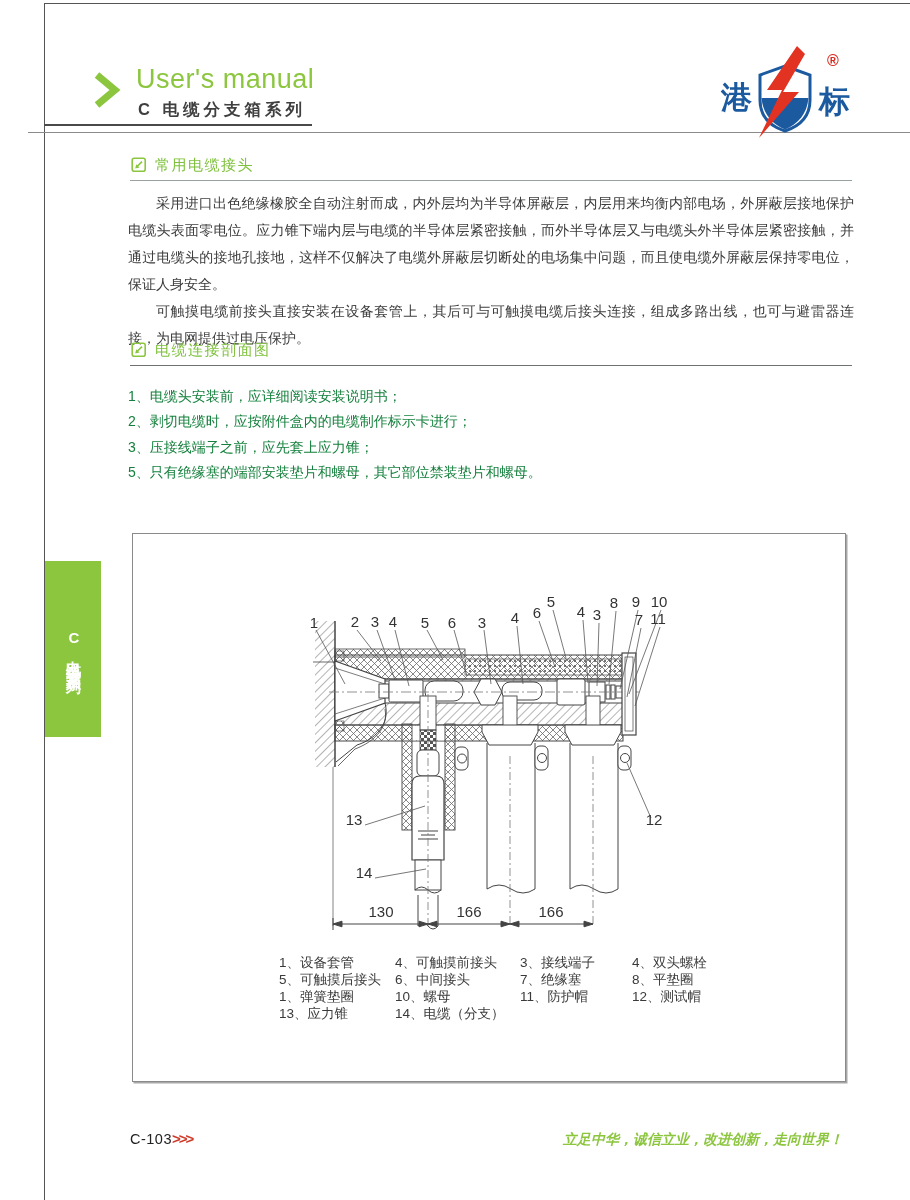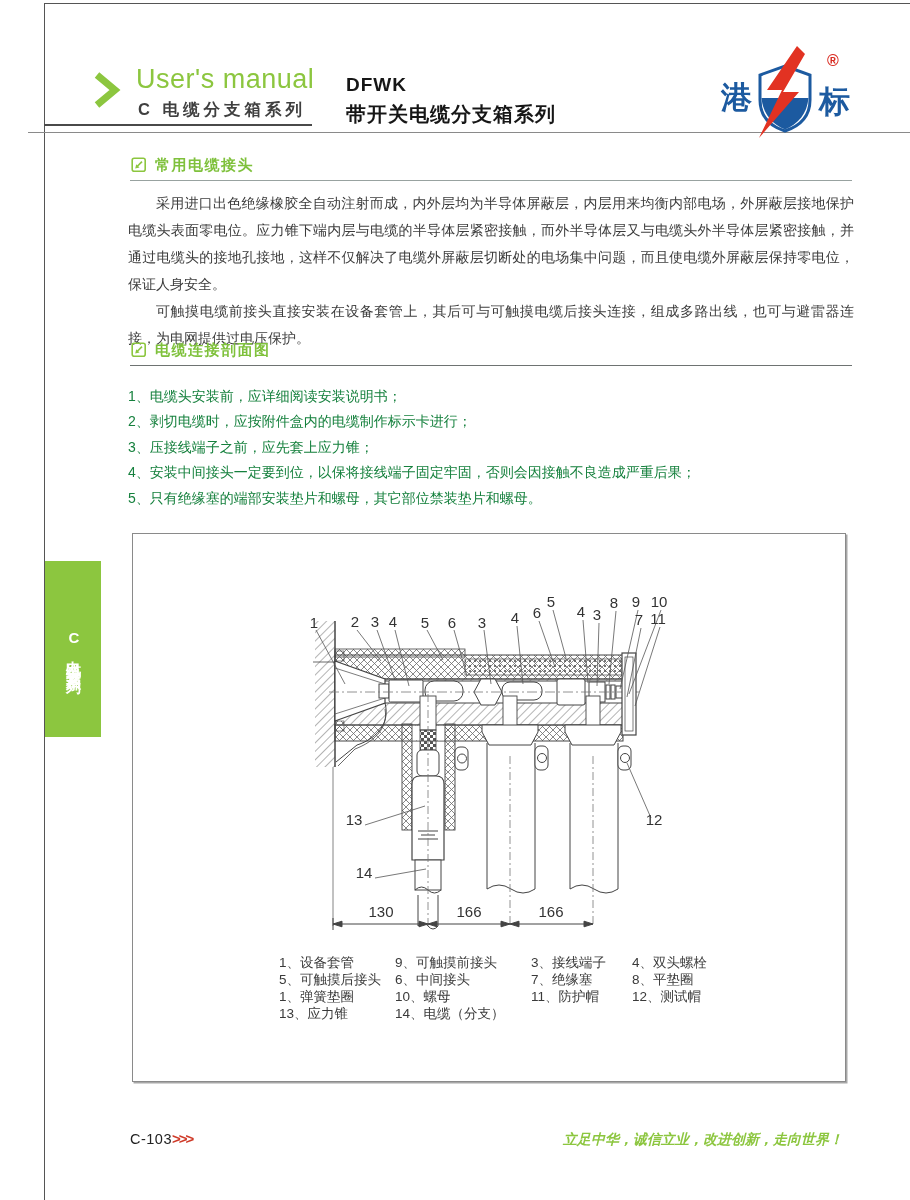--- a/index.html
+++ b/index.html
@@ -14,36 +14,36 @@
   
   .chevron{position:absolute;left:64px;top:70px;}
   .manual-title{position:absolute;left:108px;top:64px;font-size:27px;font-weight:500;color:#8cc63f;letter-spacing:.5px;}
   .series-label{position:absolute;left:110px;top:99px;font-size:16.5px;font-weight:600;color:#3f3f3f;letter-spacing:4px;}
   .product{position:absolute;left:318px;top:74px;}
   .product-code{font-size:19px;font-weight:bold;color:#161616;letter-spacing:1px;}
   .product-name{font-size:20px;font-weight:bold;color:#161616;margin-top:5px;letter-spacing:1px;}
   .logo{position:absolute;left:683px;top:38px;}
   
   .sec-icon{position:absolute;width:16px;height:16px;}
-  .sec-title{position:absolute;font-size:15px;font-weight:700;color:#7fc13c;letter-spacing:1.5px;}
+  .sec-title{position:absolute;font-size:15px;font-weight:400;color:#7fc13c;letter-spacing:1.5px;}
   .sec1-icon{left:103px;top:157px;} .sec1-title{left:127px;top:156px;}
   .sec1-line{position:absolute;left:102px;top:180px;width:722px;border-top:1.5px solid #98a2a0;}
   .sec2-icon{left:103px;top:342px;} .sec2-title{left:127px;top:341px;}
   .sec2-line{position:absolute;left:102px;top:365px;width:722px;border-top:1.5px solid #6e7372;}
   .paras{position:absolute;left:100px;top:190px;width:726px;font-size:14px;line-height:27px;
          text-align:justify;color:#3c3c3c;}
   .paras p{margin:0;text-indent:2em;}
   .notes{position:absolute;left:100px;top:384px;width:726px;font-size:14px;color:#15803d;}
   .notes div{line-height:25.4px;white-space:nowrap;}
   
   .diagram-box{position:absolute;left:104px;top:533px;width:712px;height:547px;
                border:1.5px solid #8a8a8a;box-shadow:1.5px 1.5px 0 rgba(80,80,80,.5);background:#fff;}
   .diagram-box svg{position:absolute;left:0;top:0;}
   .lg{position:absolute;font-size:13.5px;color:#3a3a3a;white-space:nowrap;}
-  .lc1{left:146px;} .lc2{left:262px;} .lc3{left:398px;text-align:right;} .lc4{left:499px;}
+  .lc1{left:146px;} .lc2{left:262px;} .lc3{left:387px;text-align:right;} .lc4{left:499px;}
   .lr1{top:420px;} .lr2{top:437px;} .lr3{top:454px;} .lr4{top:471px;}
   
   .side-tab{position:absolute;left:17px;top:561px;width:56px;height:176px;background:#8cc63f;
             display:flex;align-items:center;justify-content:center;z-index:5;}
   .side-tab span{writing-mode:vertical-rl;text-orientation:upright;color:#fff;font-size:15px;
                  font-weight:bold;letter-spacing:3px;}
   
   .page-num{position:absolute;left:102px;top:1130px;font-size:14.5px;color:#222;letter-spacing:.5px;}
   .page-arrows{color:#cf3a28;font-weight:bold;letter-spacing:-2px;font-size:15px;}
   .slogan{position:absolute;right:95px;top:1131px;font-size:14px;font-weight:bold;font-style:italic;color:#8cc63f;}
@@ -60,24 +60,20 @@
   <div class="hline-header"></div>
   <div class="series-underline"></div>
 
   <div class="chevron">
     <svg width="30" height="42" viewBox="0 0 30 42">
       <polyline points="5,5 23,20 5,35" fill="none" stroke="#8cc63f" stroke-width="7" stroke-linejoin="miter"></polyline>
     </svg>
   </div>
   <div class="manual-title">User's manual</div>
   <div class="series-label">C 电缆分支箱系列</div>
-  <div class="product">
-    <div class="product-code">DFWK</div>
-    <div class="product-name">带开关电缆分支箱系列</div>
-  </div>
 
   <div class="logo">
     <svg width="150" height="100" viewBox="0 0 150 100">
       <text x="10" y="70" font-size="31" font-weight="bold" fill="#1c5aa0">港</text>
       <text x="108" y="74" font-size="31" font-weight="bold" fill="#1c5aa0">标</text>
       <g>
         <path d="M74,28 L99,37 L99,62 C99,78 89,88 74,93 C59,88 49,78 49,62 L49,37 Z" fill="#ffffff" stroke="#1c5aa0" stroke-width="3"></path>
         <path d="M50.5,60 L97.5,60 C96,76 87,86 74,91.5 C61,86 52,76 50.5,60 Z" fill="#1c5aa0"></path>
       </g>
       <polygon points="86,8 56,52 71,52 48,100 88,54 72,54 94,16" fill="#e23222"></polygon>
@@ -107,21 +103,20 @@
       <path d="M4.2,11.4 L5.2,7.2 L8.5,10.5 Z" fill="#8cc63f"></path>
     </svg>
   </div>
   <div class="sec-title sec2-title">电缆连接剖面图</div>
   <div class="sec2-line"></div>
 
   <div class="notes">
     <div>1、电缆头安装前，应详细阅读安装说明书；</div>
     <div>2、剥切电缆时，应按附件盒内的电缆制作标示卡进行；</div>
     <div>3、压接线端子之前，应先套上应力锥；</div>
-    <div>4、安装中间接头一定要到位，以保将接线端子固定牢固，否则会因接触不良造成严重后果；</div>
     <div>5、只有绝缘塞的端部安装垫片和螺母，其它部位禁装垫片和螺母。</div>
   </div>
 
   <div class="diagram-box">
     <svg width="712" height="547" viewBox="0 0 712 547">
       <defs>
         <pattern id="ph" width="6" height="6" patternUnits="userSpaceOnUse" patternTransform="rotate(45)">
           <line x1="0" y1="0" x2="0" y2="6" stroke="#6a6a6a" stroke-width="1"></line>
         </pattern>
         <pattern id="px" width="7" height="7" patternUnits="userSpaceOnUse">
@@ -287,21 +282,21 @@
         <text x="526" y="73">10</text>
         <text x="506" y="91">7</text>
         <text x="525" y="90">11</text>
         <text x="221" y="291">13</text>
         <text x="231" y="344">14</text>
         <text x="521" y="291">12</text>
       </g>
     </svg>
 
     <span class="lg lr1 lc1">1、设备套管</span>
-    <span class="lg lr1 lc2">9、可触摸前接头</span>
+    <span class="lg lr1 lc2">4、可触摸前接头</span>
     <span class="lg lr1 lc3">3、接线端子</span>
     <span class="lg lr1 lc4">4、双头螺栓</span>
     <span class="lg lr2 lc1">5、可触摸后接头</span>
     <span class="lg lr2 lc2">6、中间接头</span>
     <span class="lg lr2 lc3">7、绝缘塞</span>
     <span class="lg lr2 lc4">8、平垫圈</span>
     <span class="lg lr3 lc1">1、弹簧垫圈</span>
     <span class="lg lr3 lc2">10、螺母</span>
     <span class="lg lr3 lc3">11、防护帽</span>
     <span class="lg lr3 lc4">12、测试帽</span>

